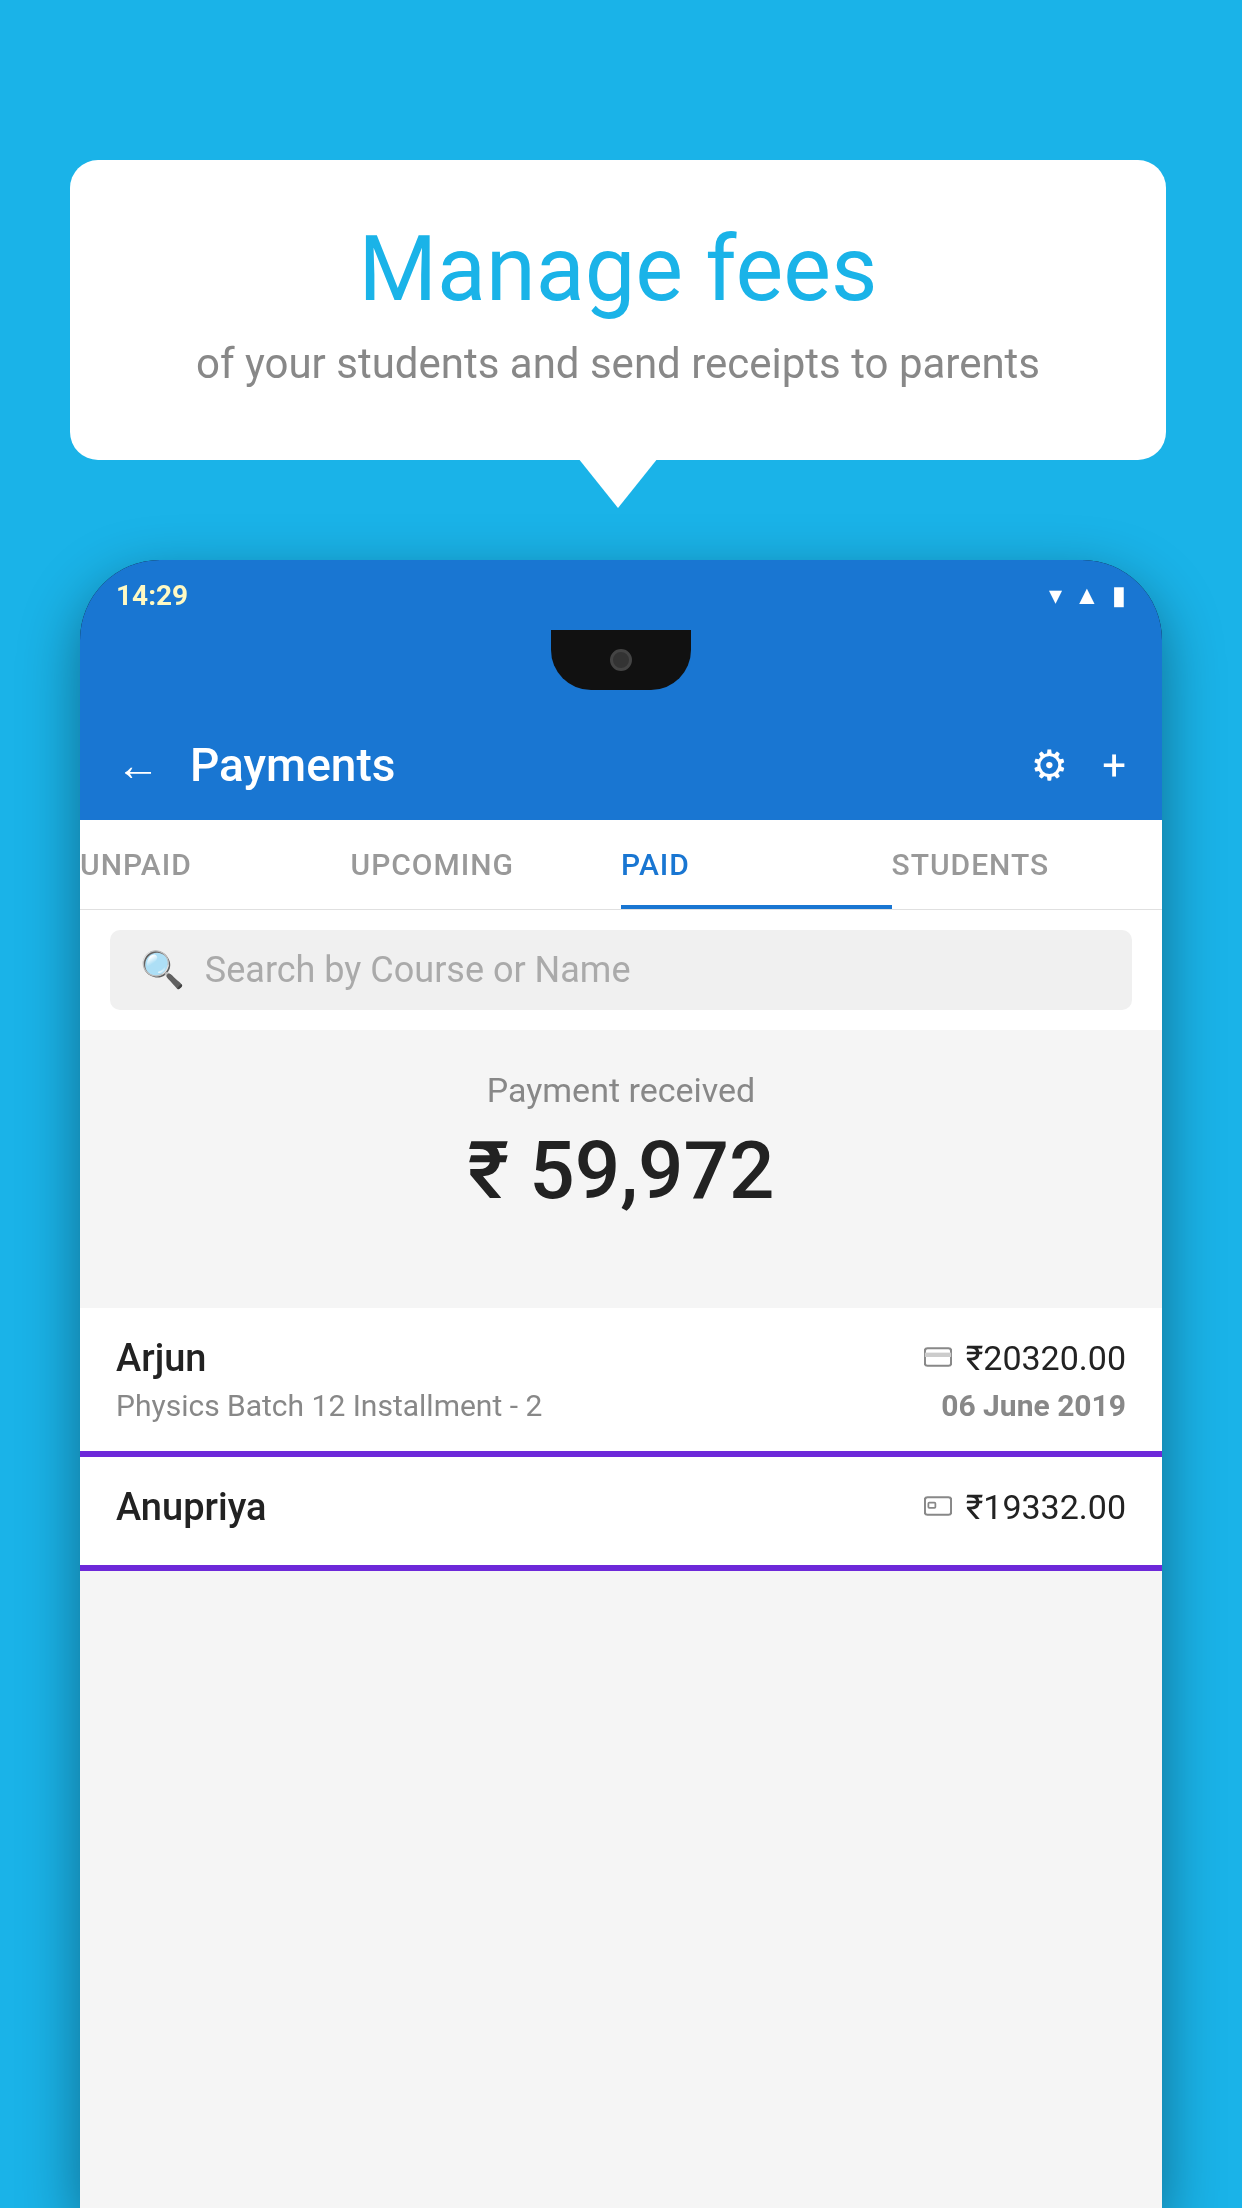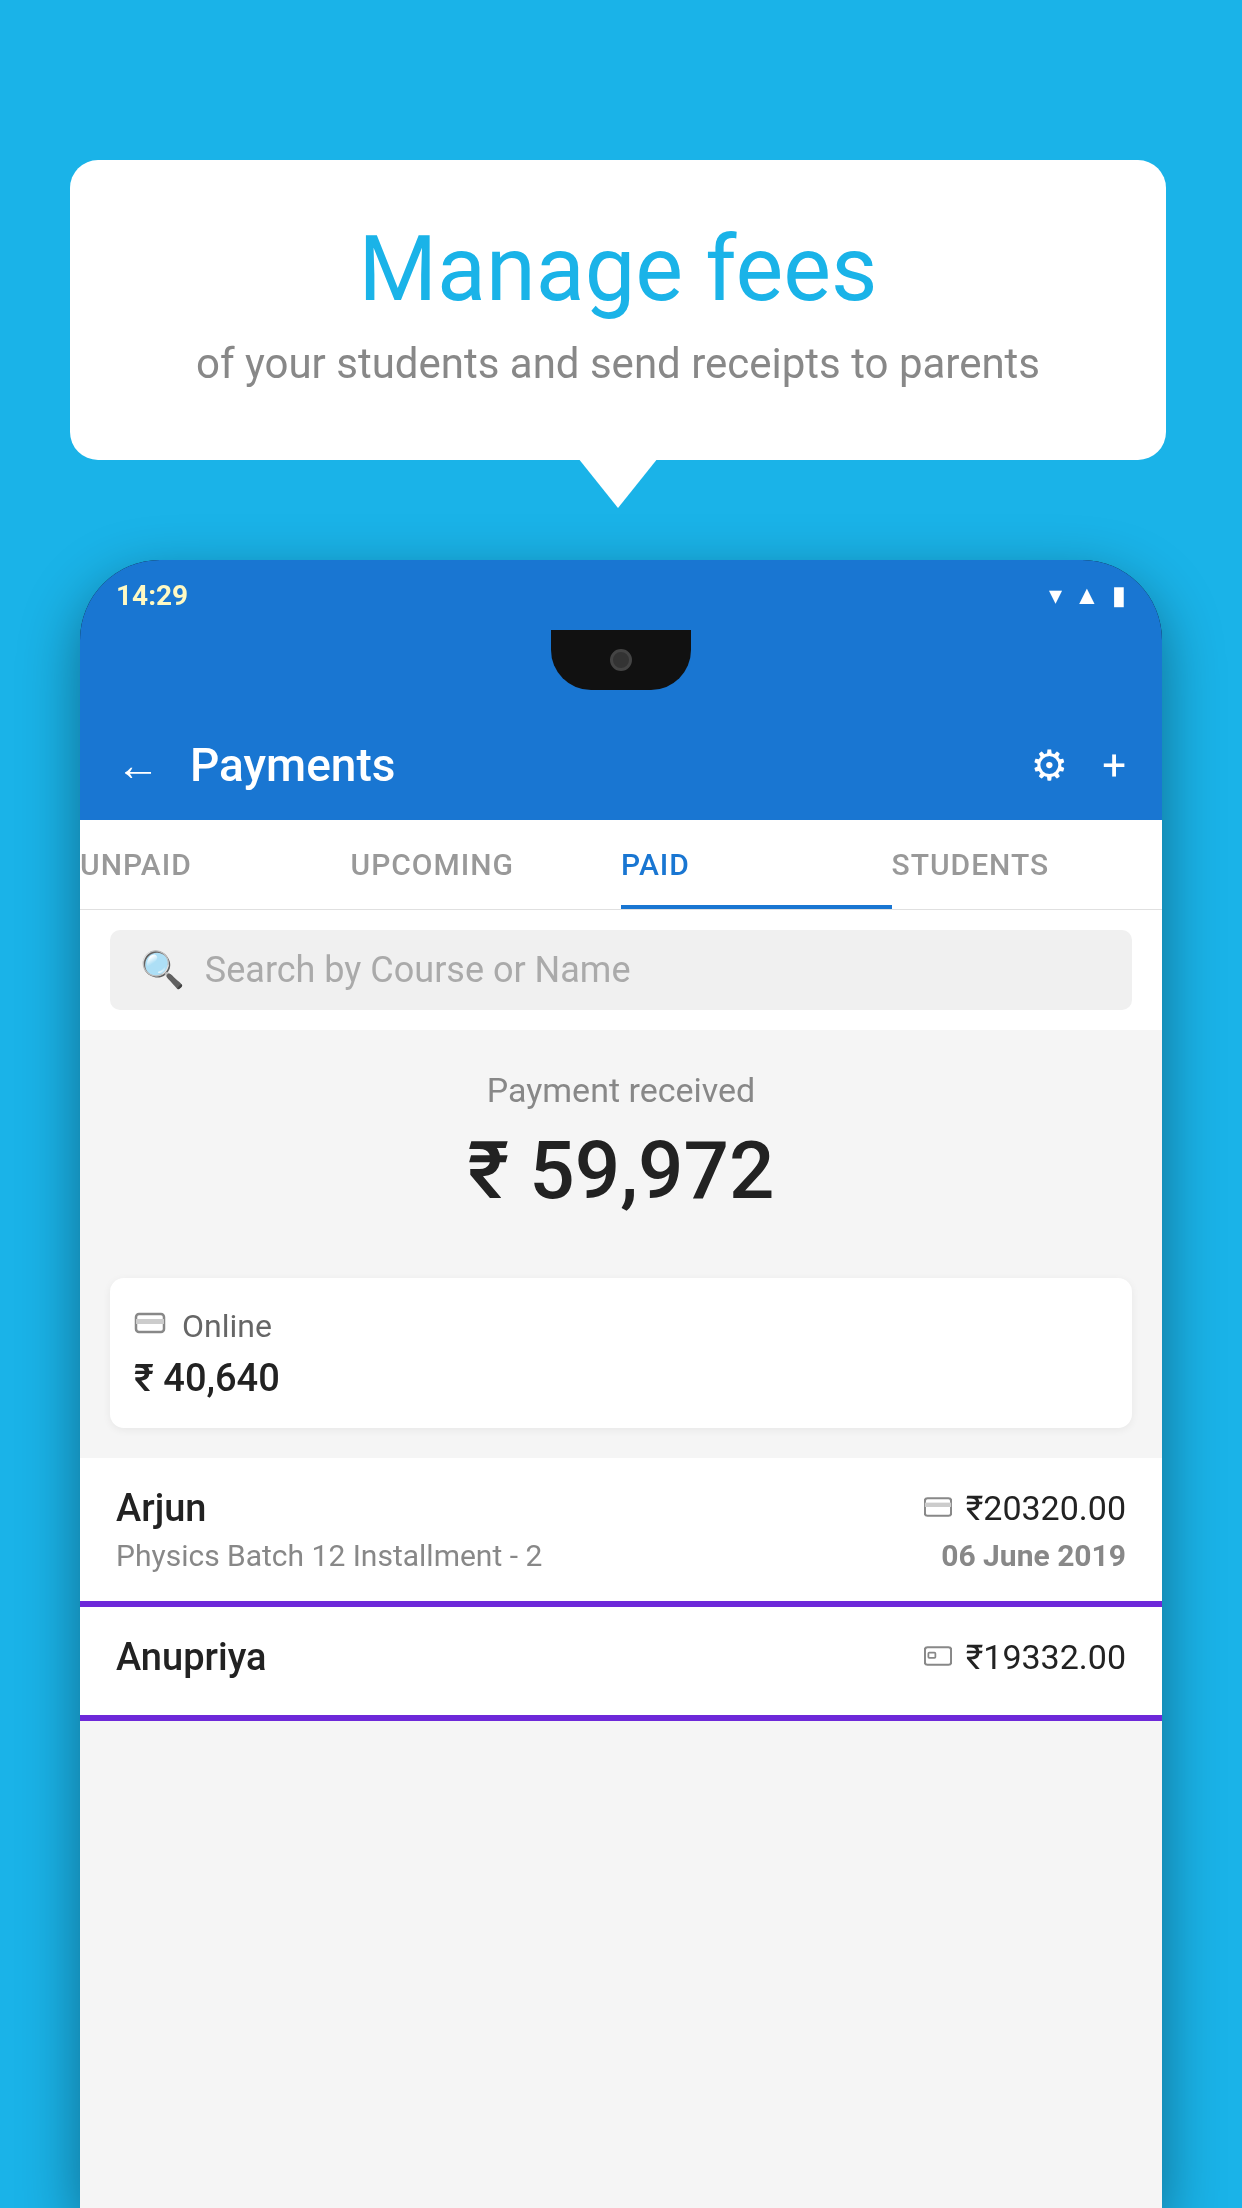--- a/index.html
+++ b/index.html
@@ -396,33 +396,20 @@
         <span class="search-placeholder">Search by Course or Name</span>
       </div>
     </div>
 
     <div class="payment-summary">
       <div class="payment-received-label">Payment received</div>
       <div class="payment-amount">₹ 59,972</div>
     </div>
 
     <div class="payment-cards">
-      <div class="payment-card">
-        <div class="card-header">
-          <span class="card-icon">
-            
-            <svg width="32" height="32" viewBox="0 0 32 32" fill="none">
-              <rect x="2" y="8" width="28" height="18" rx="3" stroke="#888" stroke-width="2.5" fill="none"></rect>
-              <rect x="2" y="13" width="28" height="5" fill="#ccc"></rect>
-            </svg>
-          </span>
-          <span class="card-label">Online</span>
-        </div>
-        <div class="card-amount">₹ 40,640</div>
-      </div>
     </div>
 
 
     <div class="transactions-list">
 
       <div class="transaction-item">
         <div class="transaction-row1">
           <span class="transaction-name">Arjun</span>
           <div class="transaction-amount-wrap">
             <span class="online-icon">

